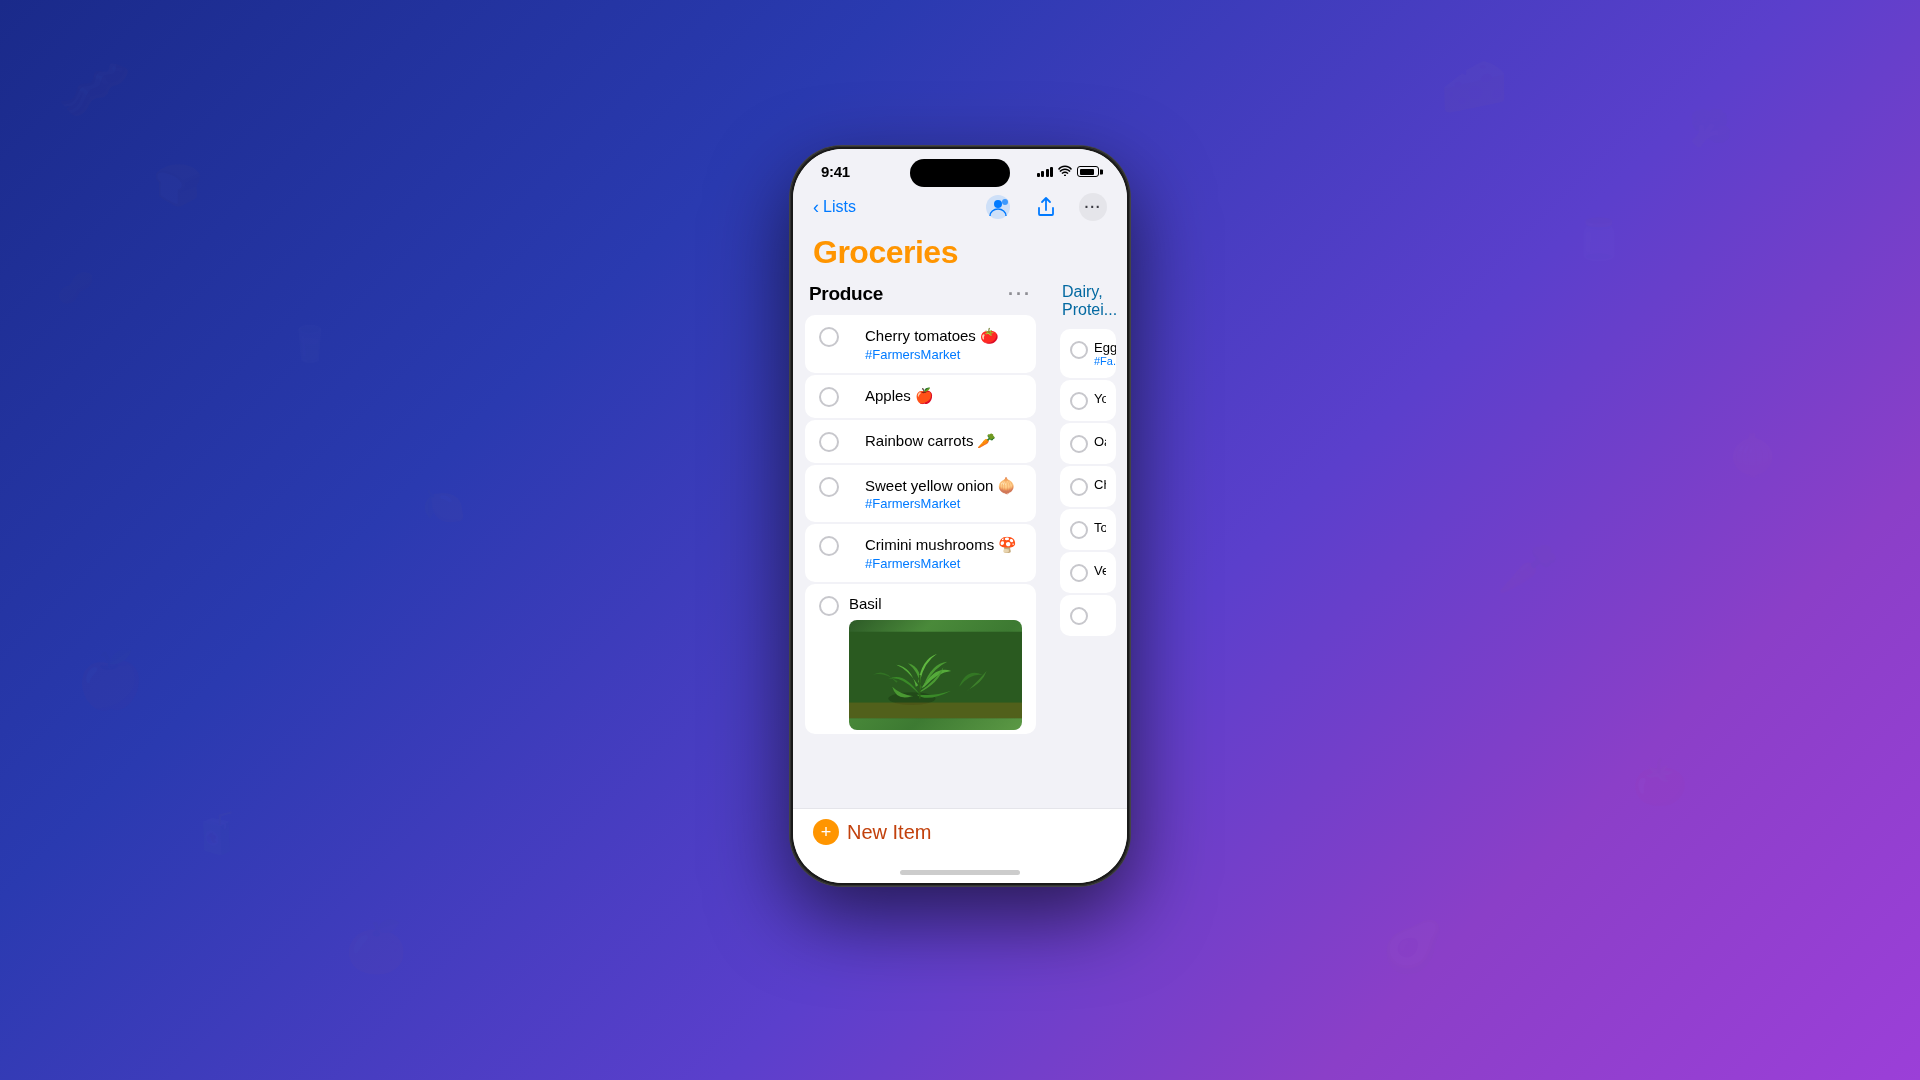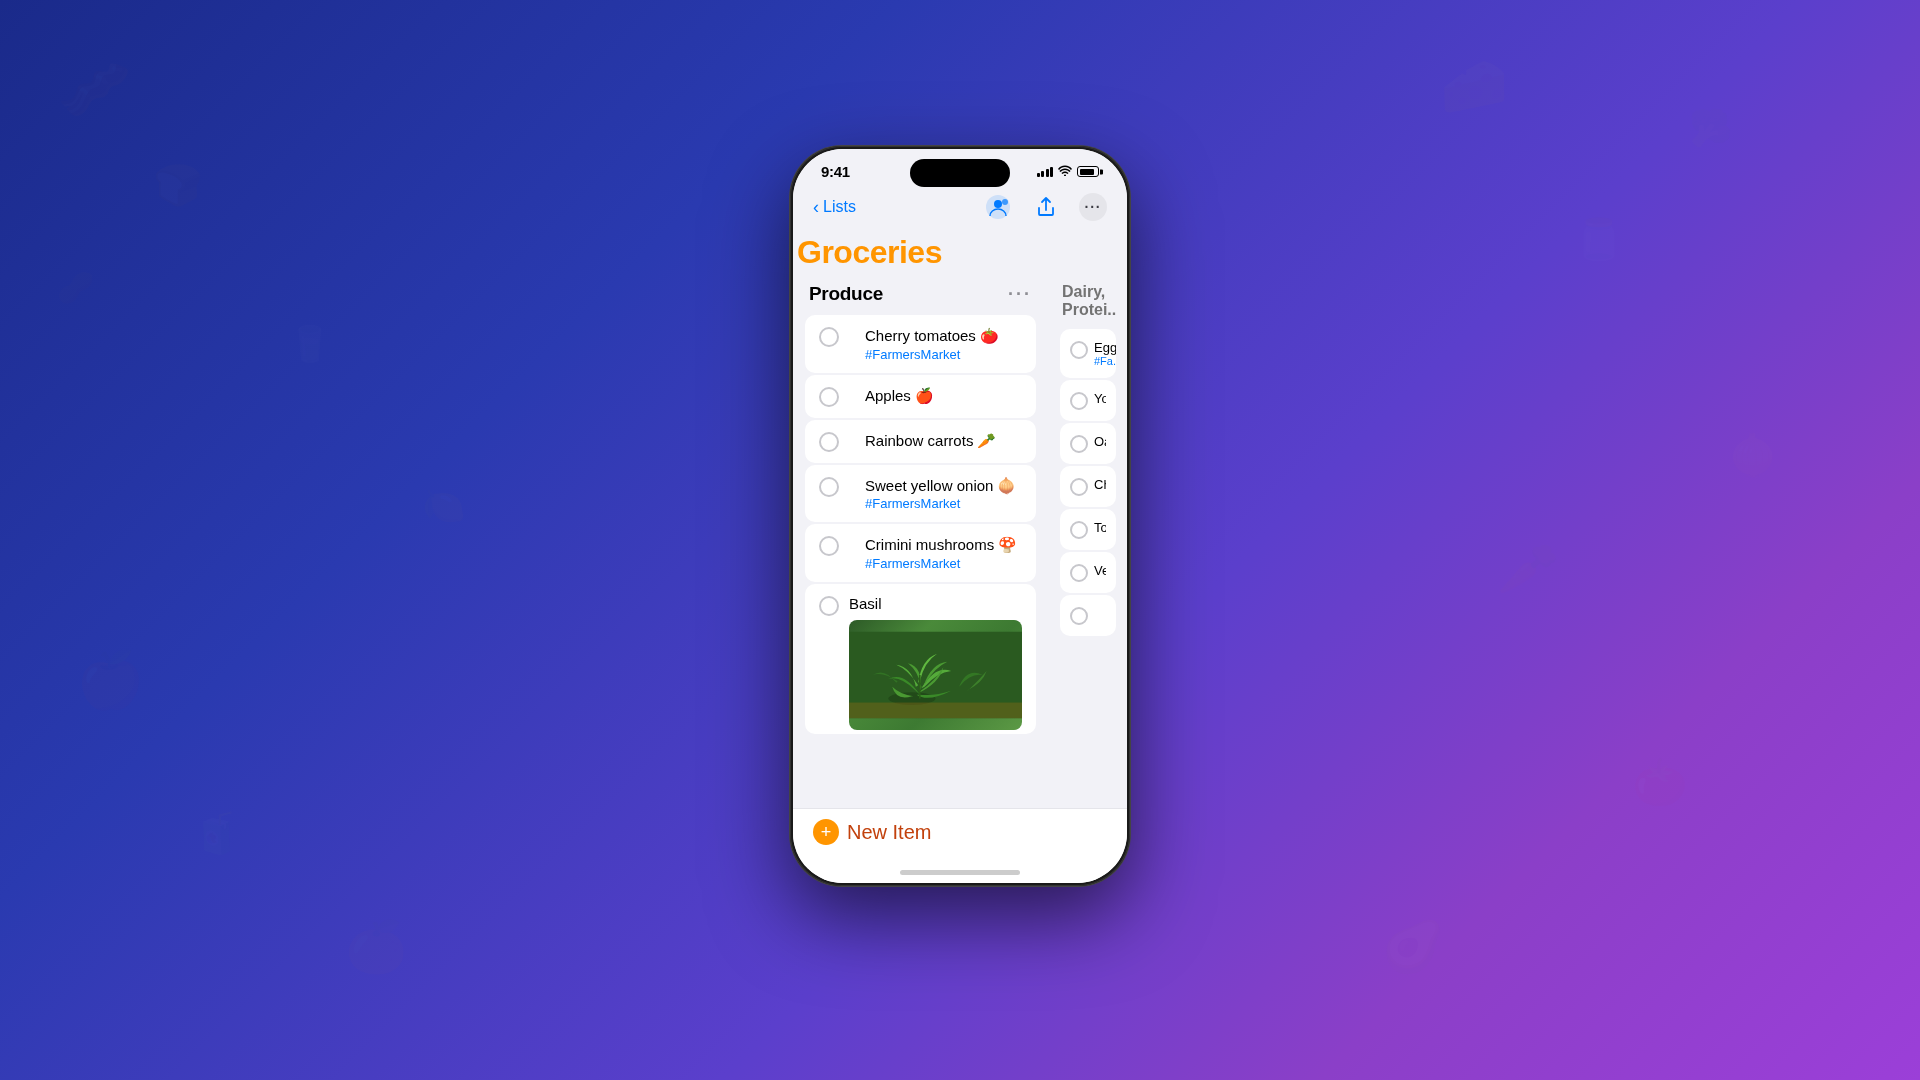--- a/index.html
+++ b/index.html
@@ -211,21 +211,21 @@
       overflow-x: hidden;
       background: #f2f2f7;
       display: flex;
       flex-direction: column;
     }
 
     .content::-webkit-scrollbar { display: none; }
 
     
     .page-title {
-      padding: 4px 4px 12px;
+      padding: 4px 20px 12px;
       font-size: 32px;
       font-weight: 700;
       color: #ff9500;
       letter-spacing: -0.5px;
       flex-shrink: 0;
     }
 
     
     .columns-wrapper {
       display: flex;
@@ -433,22 +433,22 @@
       text-overflow: clip;
     }
 
     .sec-tag {
       color: #007aff;
       font-size: 11px;
     }
 
     .sec-header {
       font-size: 16px;
-      font-weight: 700;
-      color: #737373;
+      font-weight: 400;
+      color: #0369a1;
       margin-bottom: 10px;
       padding: 0 2px;
       white-space: nowrap;
       overflow: hidden;
     }
 
     
     .bg-food {
       position: absolute;
       font-size: 50px;

